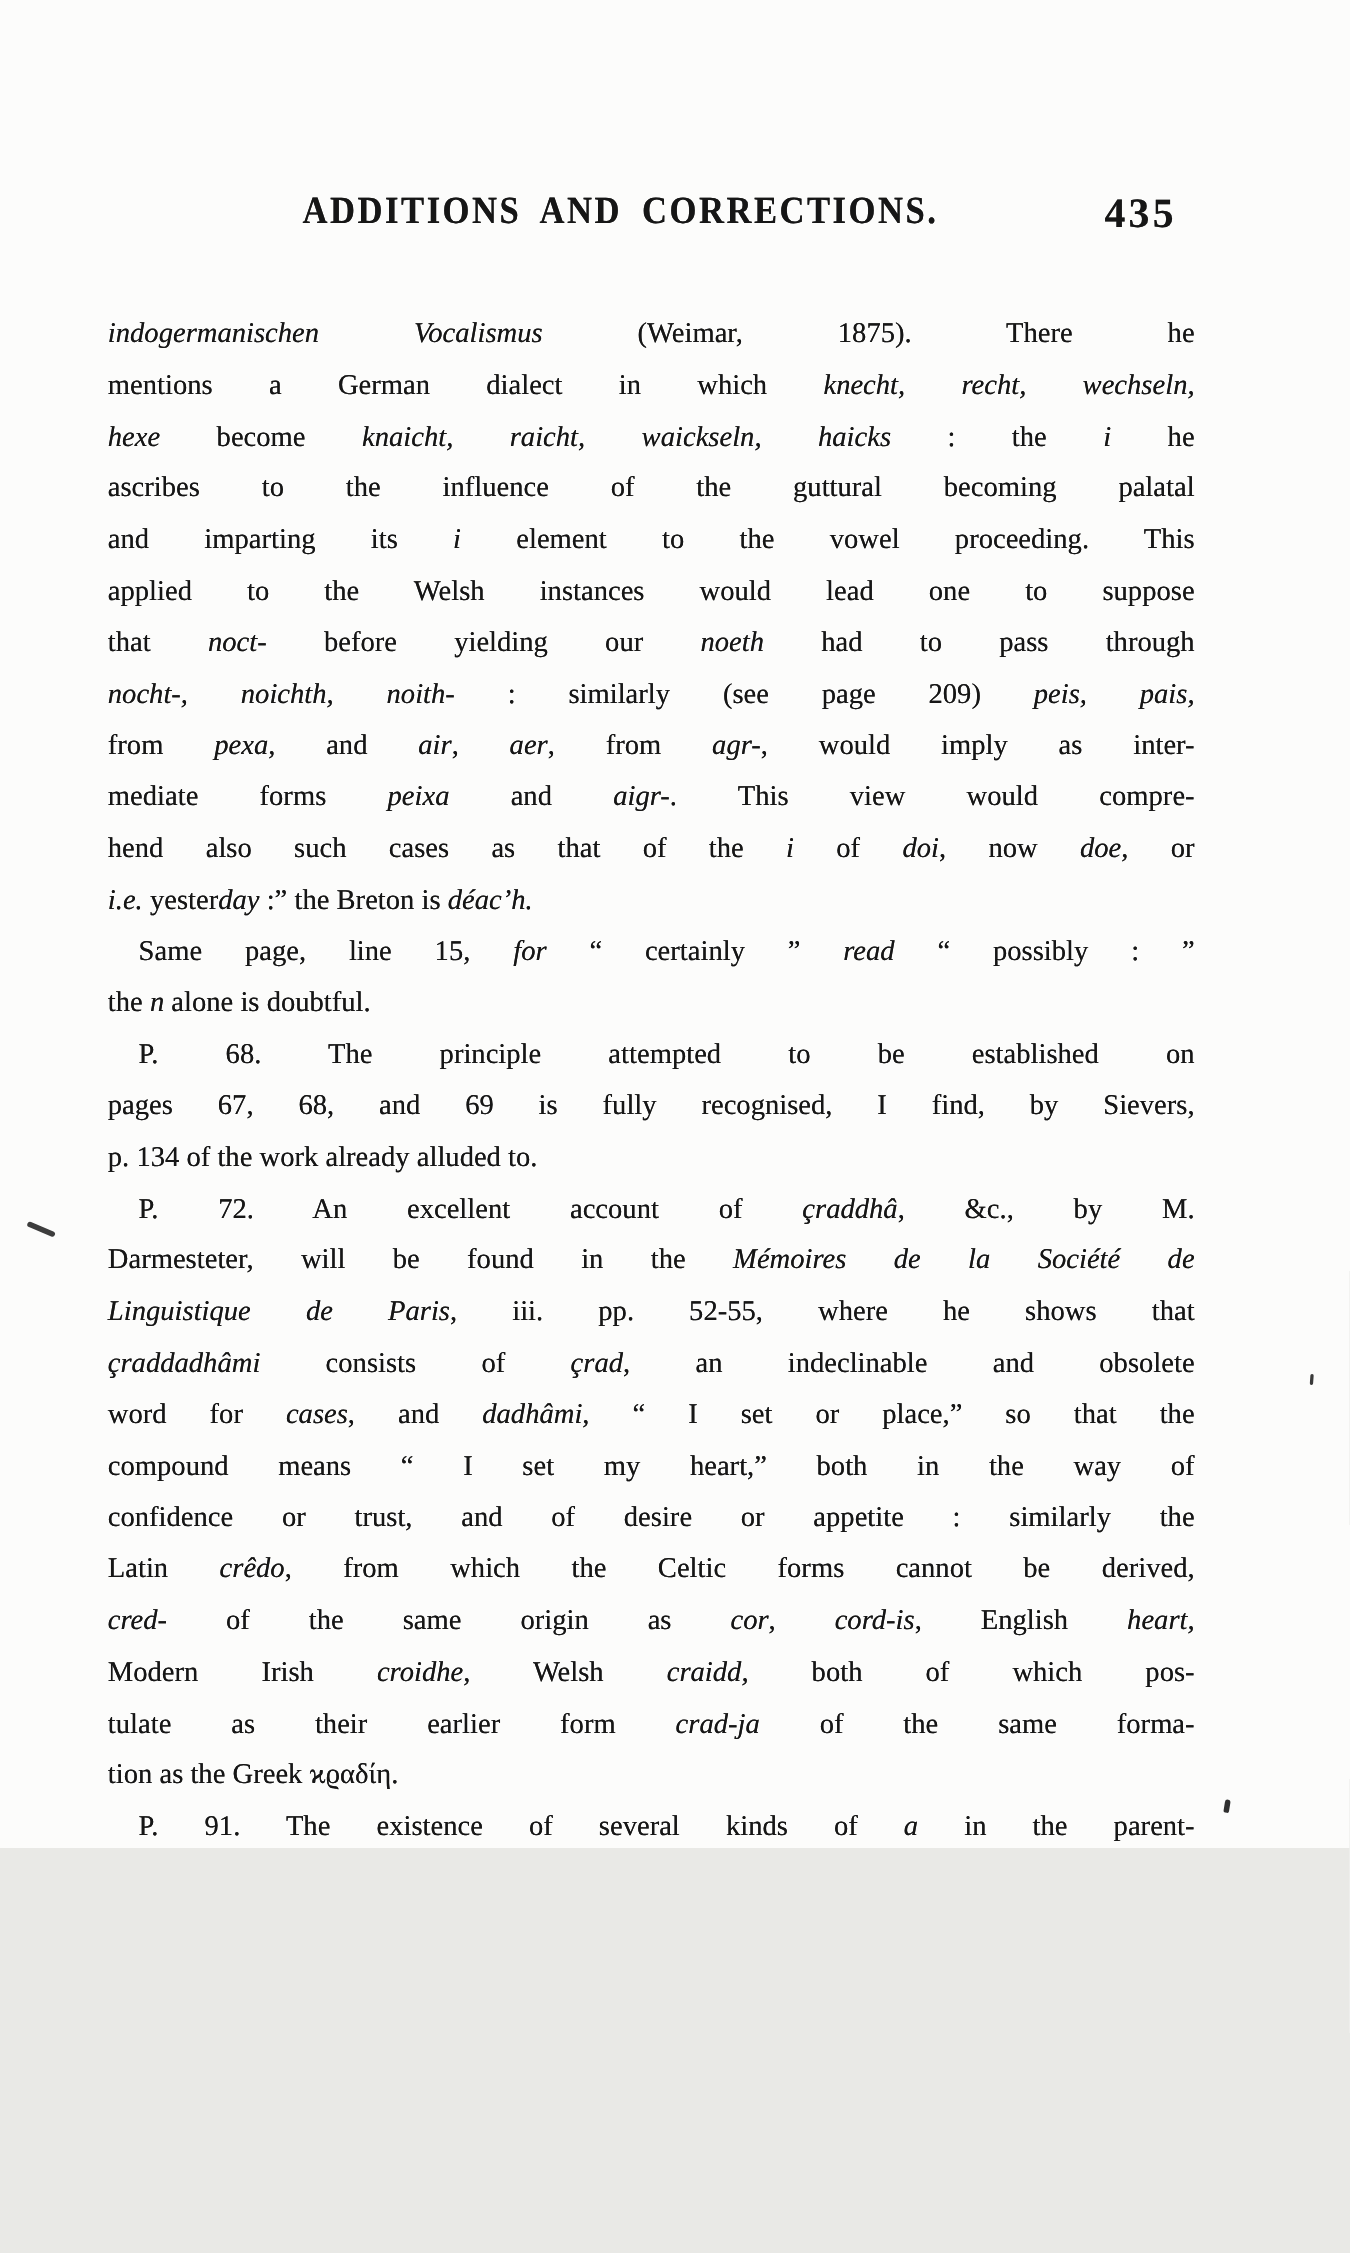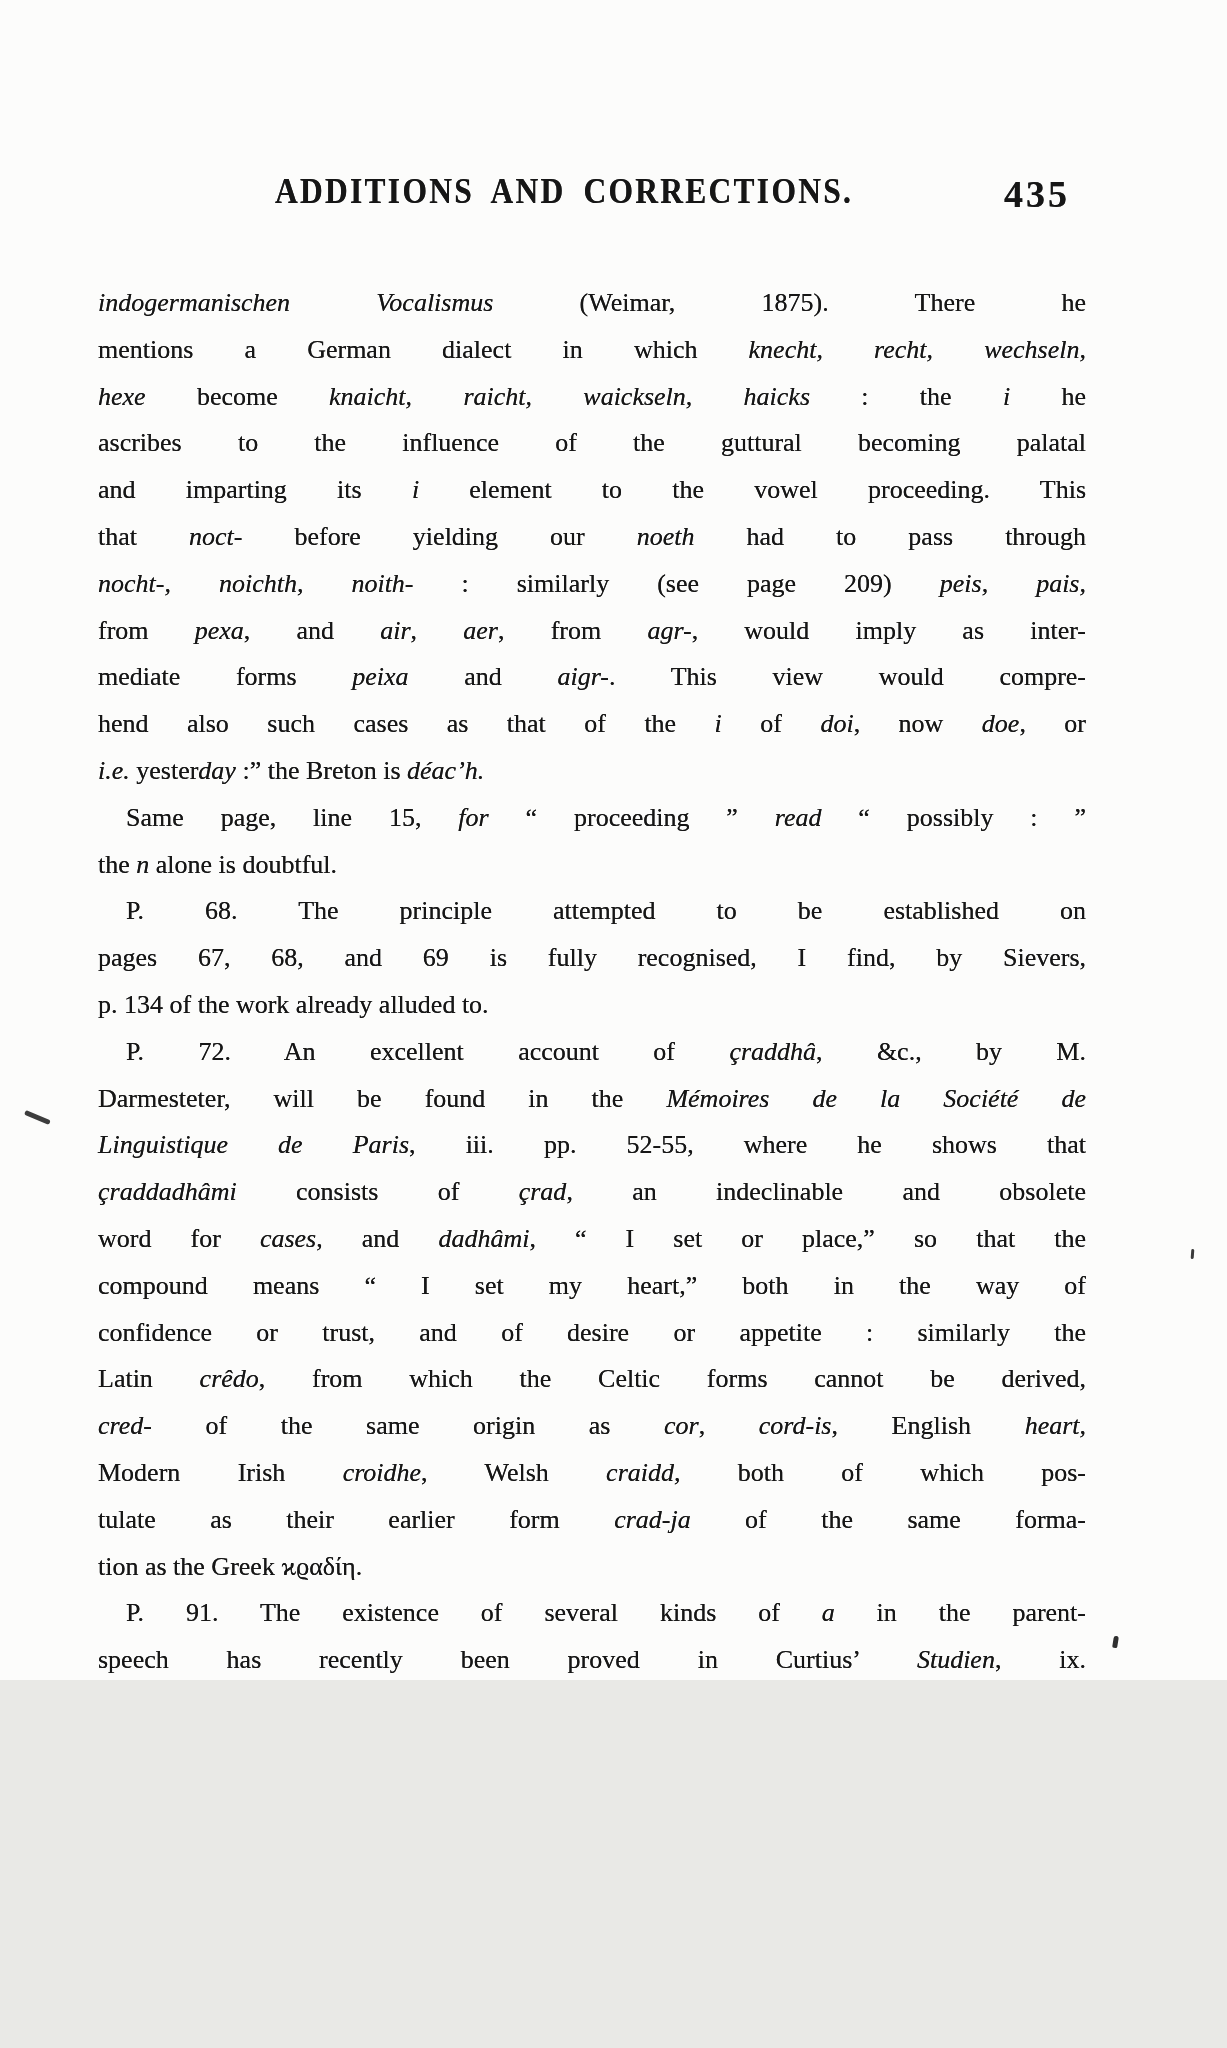--- a/index.html
+++ b/index.html
@@ -120,27 +120,28 @@
     <span class="head-title">ADDITIONS AND CORRECTIONS.</span>
     <span class="page-number">435</span>
   </div>
 
   <div class="text-block" id="body-lines">
       <div class="line"><span class="it">indogermanischen Vocalismus</span><span> (Weimar, 1875).  There he</span></div>
       <div class="line"><span>mentions a German dialect in which </span><span class="it">knecht, recht, wechseln,</span></div>
       <div class="line"><span class="it">hexe</span><span> become </span><span class="it">knaicht, raicht, waickseln, haicks</span><span> : the </span><span class="it">i</span><span> he</span></div>
       <div class="line"><span>ascribes to the influence of the guttural becoming palatal</span></div>
       <div class="line"><span>and imparting its </span><span class="it">i</span><span> element to the vowel proceeding.  This</span></div>
+      <div class="line"><span>applied to the Welsh instances would lead one to suppose</span></div>
       <div class="line"><span>that </span><span class="it">noct-</span><span> before yielding our </span><span class="it">noeth</span><span> had to pass through</span></div>
       <div class="line"><span class="it">nocht-, noichth, noith-</span><span> : similarly (see page 209) </span><span class="it">peis, pais,</span></div>
       <div class="line"><span>from </span><span class="it">pexa</span><span>, and </span><span class="it">air</span><span>, </span><span class="it">aer</span><span>, from </span><span class="it">agr-</span><span>, would imply as inter-</span></div>
       <div class="line"><span>mediate forms </span><span class="it">peixa</span><span> and </span><span class="it">aigr-</span><span>.  This view would compre-</span></div>
       <div class="line"><span>hend also such cases as that of the </span><span class="it">i</span><span> of </span><span class="it">doi</span><span>, now </span><span class="it">doe</span><span>, or</span></div>
       <div class="line end"><span class="it">i.e.</span><span> yester</span><span class="it">day</span><span> :” the Breton is </span><span class="it">déac’h.</span></div>
-      <div class="line indent"><span>Same page, line 15, </span><span class="it">for</span><span> “ proceeding ” </span><span class="it">read</span><span> “ possibly : ”</span></div>
+      <div class="line indent"><span>Same page, line 15, </span><span class="it">for</span><span> “ certainly ” </span><span class="it">read</span><span> “ possibly : ”</span></div>
       <div class="line end"><span>the </span><span class="it">n</span><span> alone is doubtful.</span></div>
       <div class="line indent"><span>P. 68.  The principle attempted to be established on</span></div>
       <div class="line"><span>pages 67, 68, and 69 is fully recognised, I find, by Sievers,</span></div>
       <div class="line end"><span>p. 134 of the work already alluded to.</span></div>
       <div class="line indent"><span>P. 72.  An excellent account of </span><span class="it">çraddhâ</span><span>, &amp;c., by M.</span></div>
       <div class="line"><span>Darmesteter, will be found in the </span><span class="it">Mémoires de la Société de</span></div>
       <div class="line"><span class="it">Linguistique de Paris</span><span>, iii. pp. 52-55, where he shows that</span></div>
       <div class="line"><span class="it">çraddadhâmi</span><span> consists of </span><span class="it">çrad</span><span>, an indeclinable and obsolete</span></div>
       <div class="line"><span>word for </span><span class="it">cases</span><span>, and </span><span class="it">dadhâmi</span><span>, “ I set or place,” so that the</span></div>
       <div class="line"><span>compound means “ I set my heart,” both in the way of</span></div>

